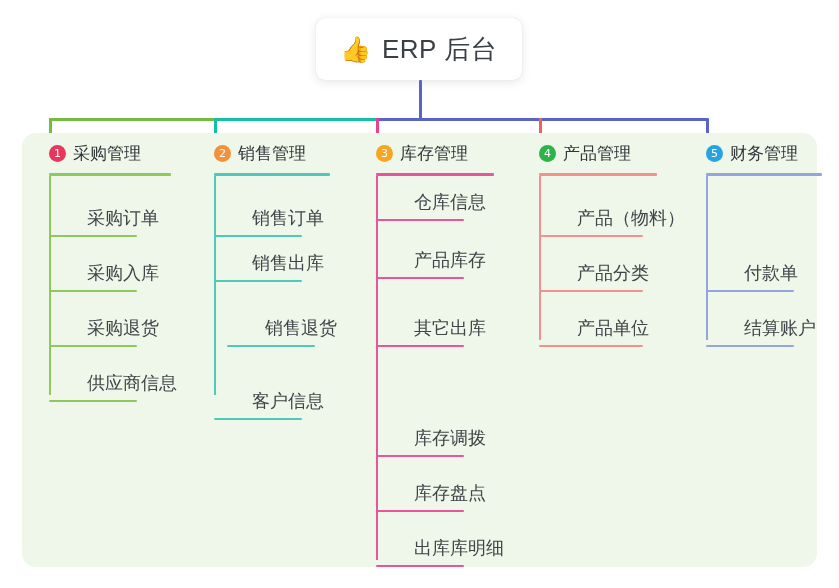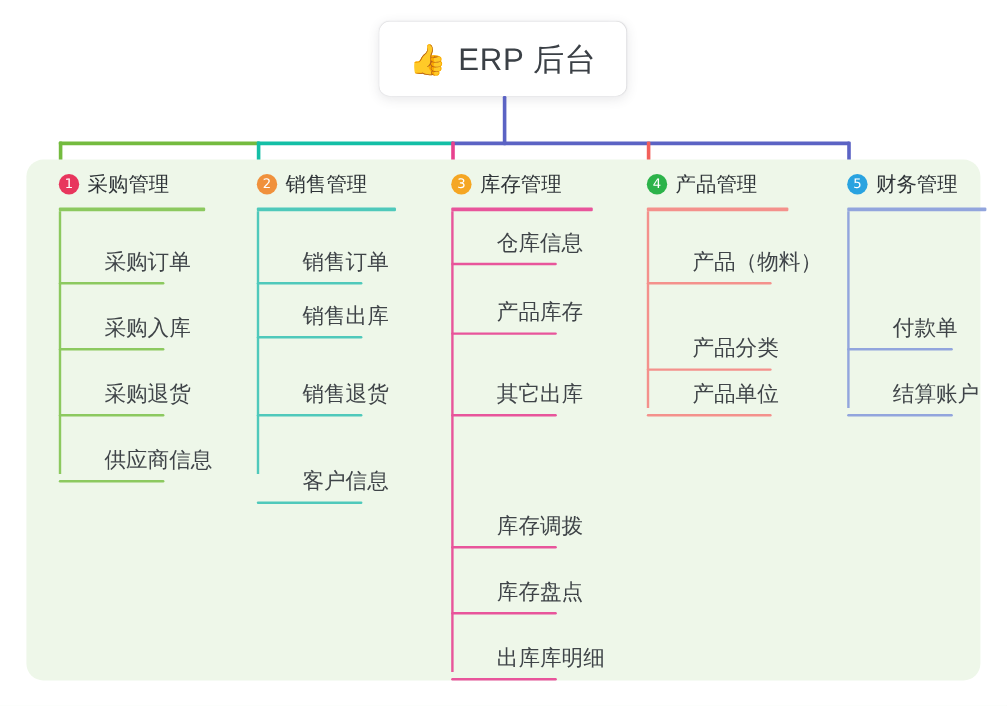--- a/index.html
+++ b/index.html
@@ -178,21 +178,21 @@
       <div class="head-rule" style="width: 116px; background: rgb(79, 201, 187);"></div>
       <div class="spine" style="height: 219px; background: rgb(79, 201, 187);"></div>
       <div class="leaf" style="top: 66px;">
         <span class="leaf-label">销售订单</span>
         <span class="leaf-rule" style="width: 88px; background: rgb(79, 201, 187);"></span>
       </div>
       <div class="leaf" style="top: 111px;">
         <span class="leaf-label">销售出库</span>
         <span class="leaf-rule" style="width: 88px; background: rgb(79, 201, 187);"></span>
       </div>
-      <div class="leaf" style="top: 176px;">
+      <div class="leaf" style="top: 176px; margin-left: 13px;">
         <span class="leaf-label">销售退货</span>
         <span class="leaf-rule" style="width: 88px; background: rgb(79, 201, 187);"></span>
       </div>
       <div class="leaf" style="top: 249px;">
         <span class="leaf-label">客户信息</span>
         <span class="leaf-rule" style="width: 88px; background: rgb(79, 201, 187);"></span>
       </div>
     </div>
     <div class="column" style="left: 362px;">
       <div class="col-head">
@@ -230,21 +230,21 @@
       <div class="col-head">
         <span class="badge" style="background: rgb(44, 179, 74);">4</span>
         <span class="col-title">产品管理</span>
       </div>
       <div class="head-rule" style="width: 118px; background: rgb(244, 145, 140);"></div>
       <div class="spine" style="height: 164px; background: rgb(244, 145, 140);"></div>
       <div class="leaf" style="top: 66px;">
         <span class="leaf-label">产品（物料）</span>
         <span class="leaf-rule" style="width: 104px; background: rgb(244, 145, 140);"></span>
       </div>
-      <div class="leaf" style="top: 138px;">
+      <div class="leaf" style="top: 121px;">
         <span class="leaf-label">产品分类</span>
         <span class="leaf-rule" style="width: 104px; background: rgb(244, 145, 140);"></span>
       </div>
       <div class="leaf" style="top: 176px;">
         <span class="leaf-label">产品单位</span>
         <span class="leaf-rule" style="width: 104px; background: rgb(244, 145, 140);"></span>
       </div>
     </div>
     <div class="column" style="left: 692px;">
       <div class="col-head">

